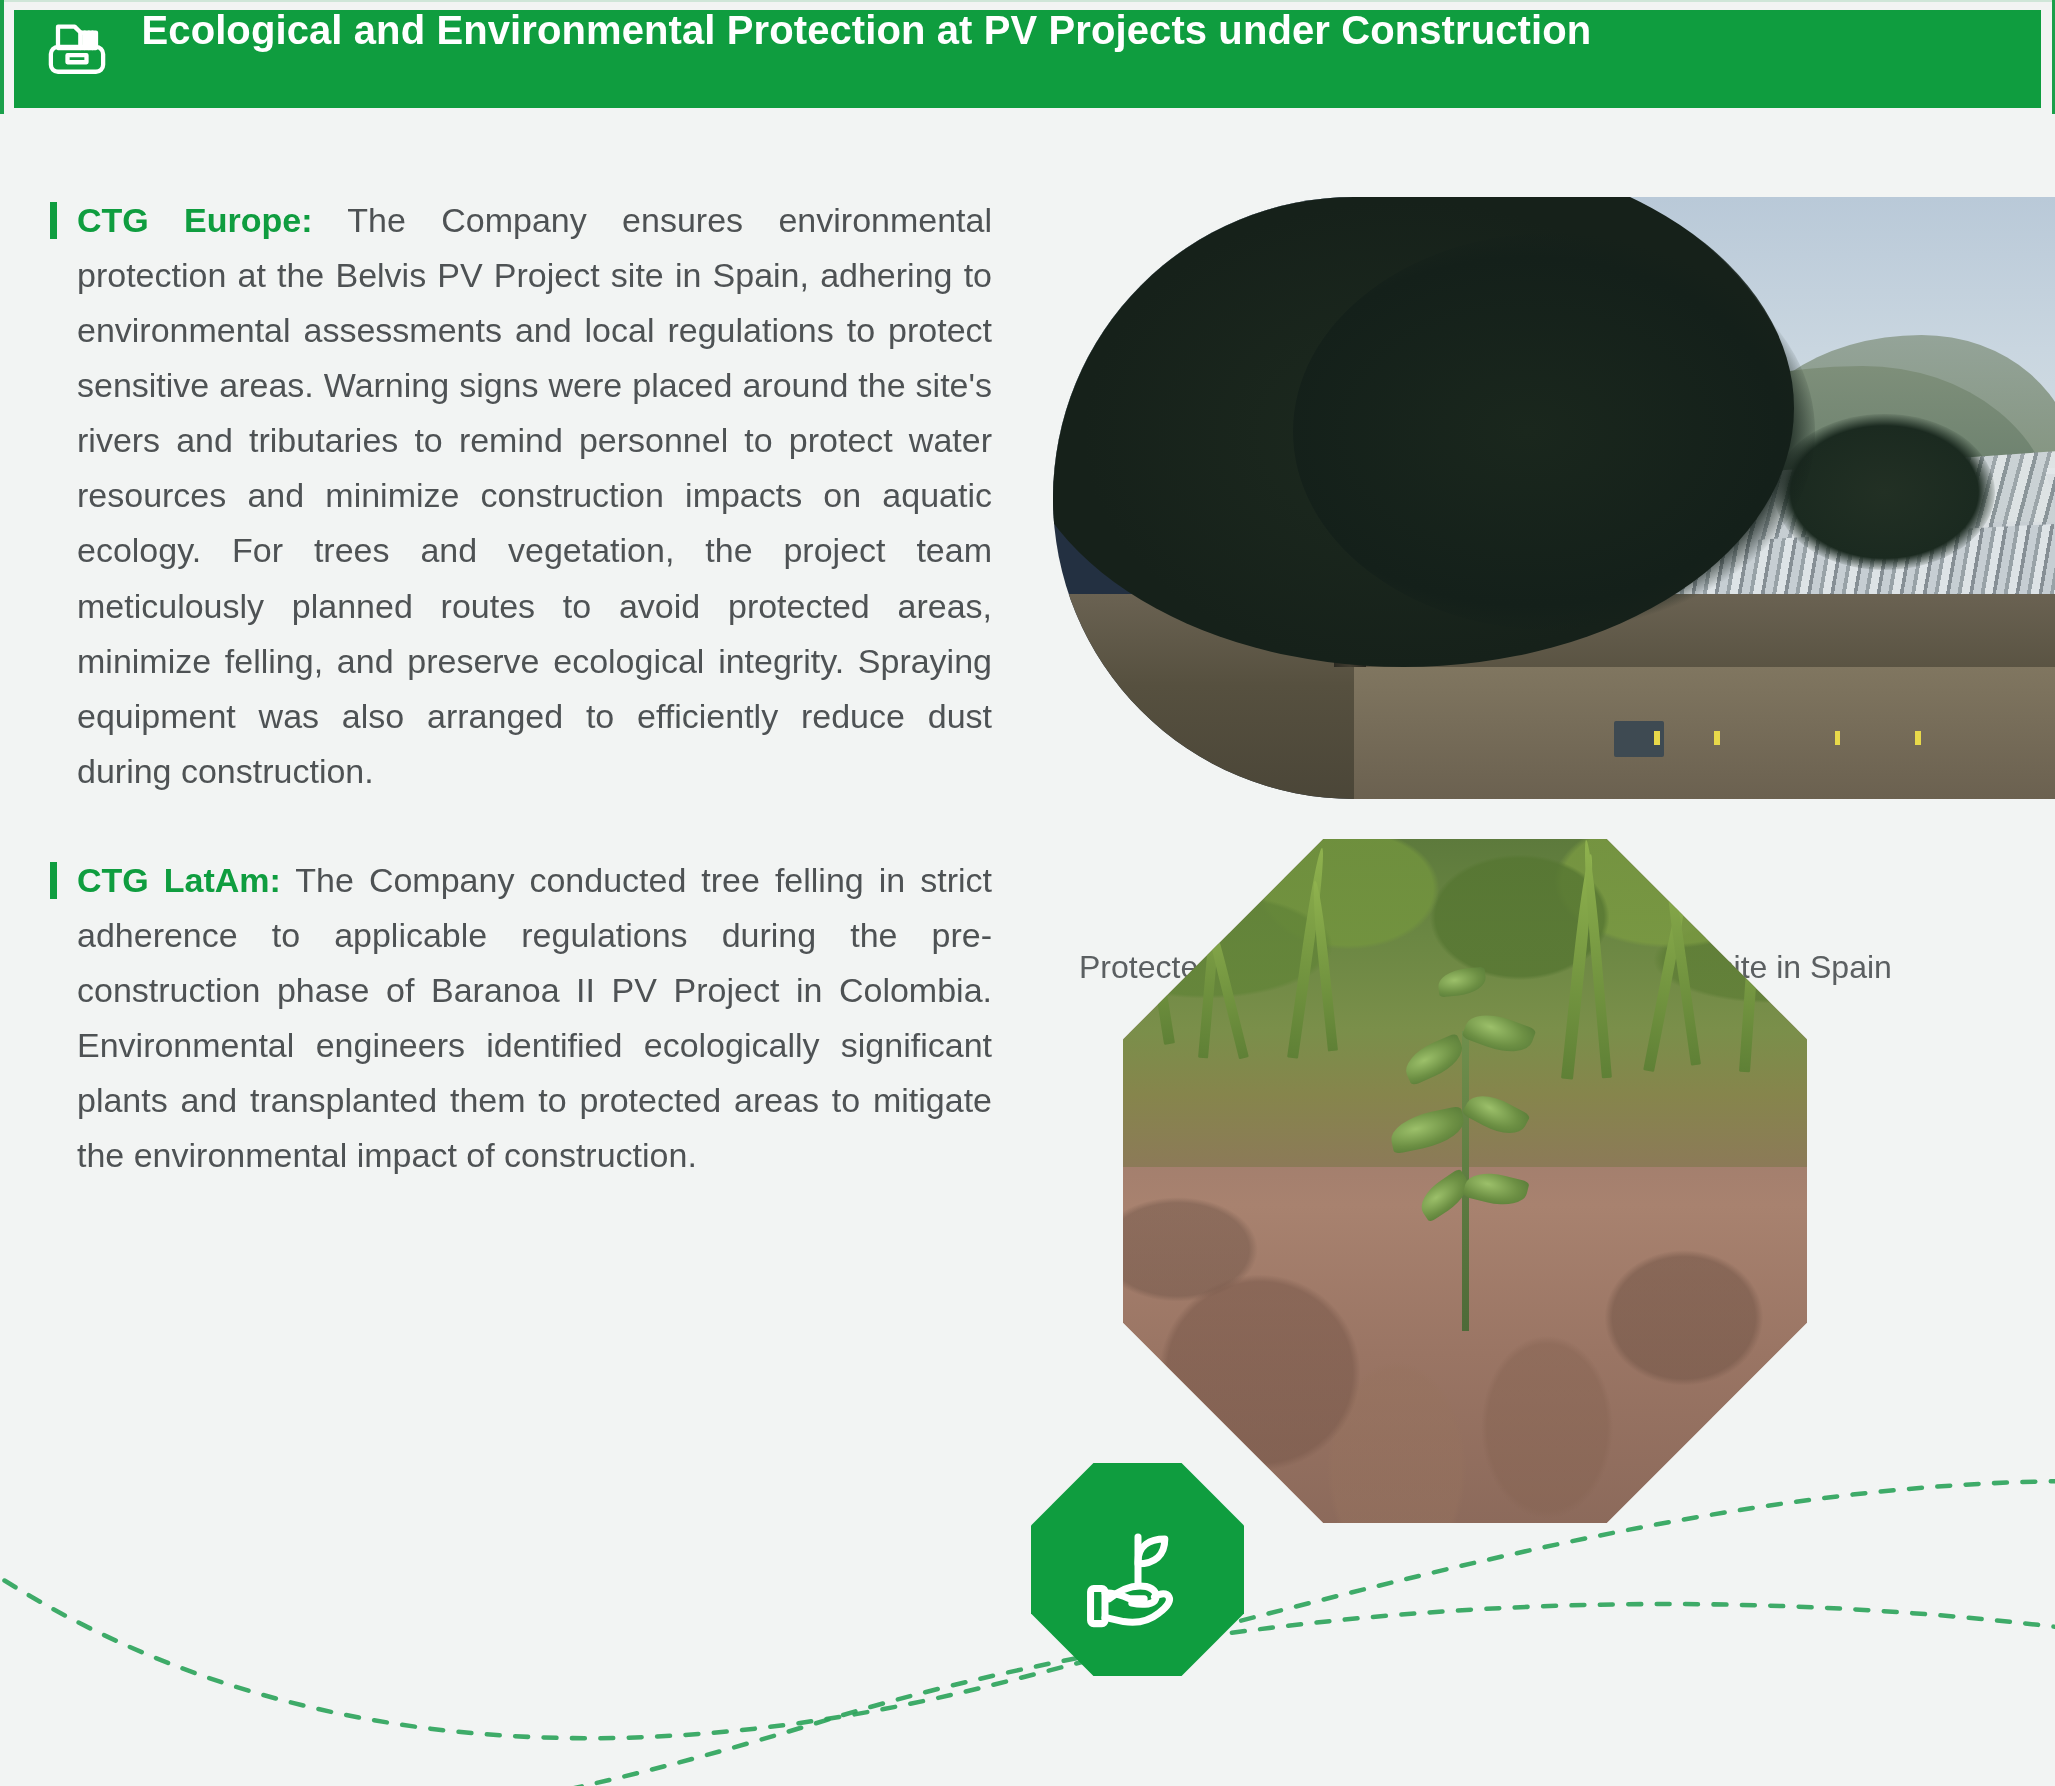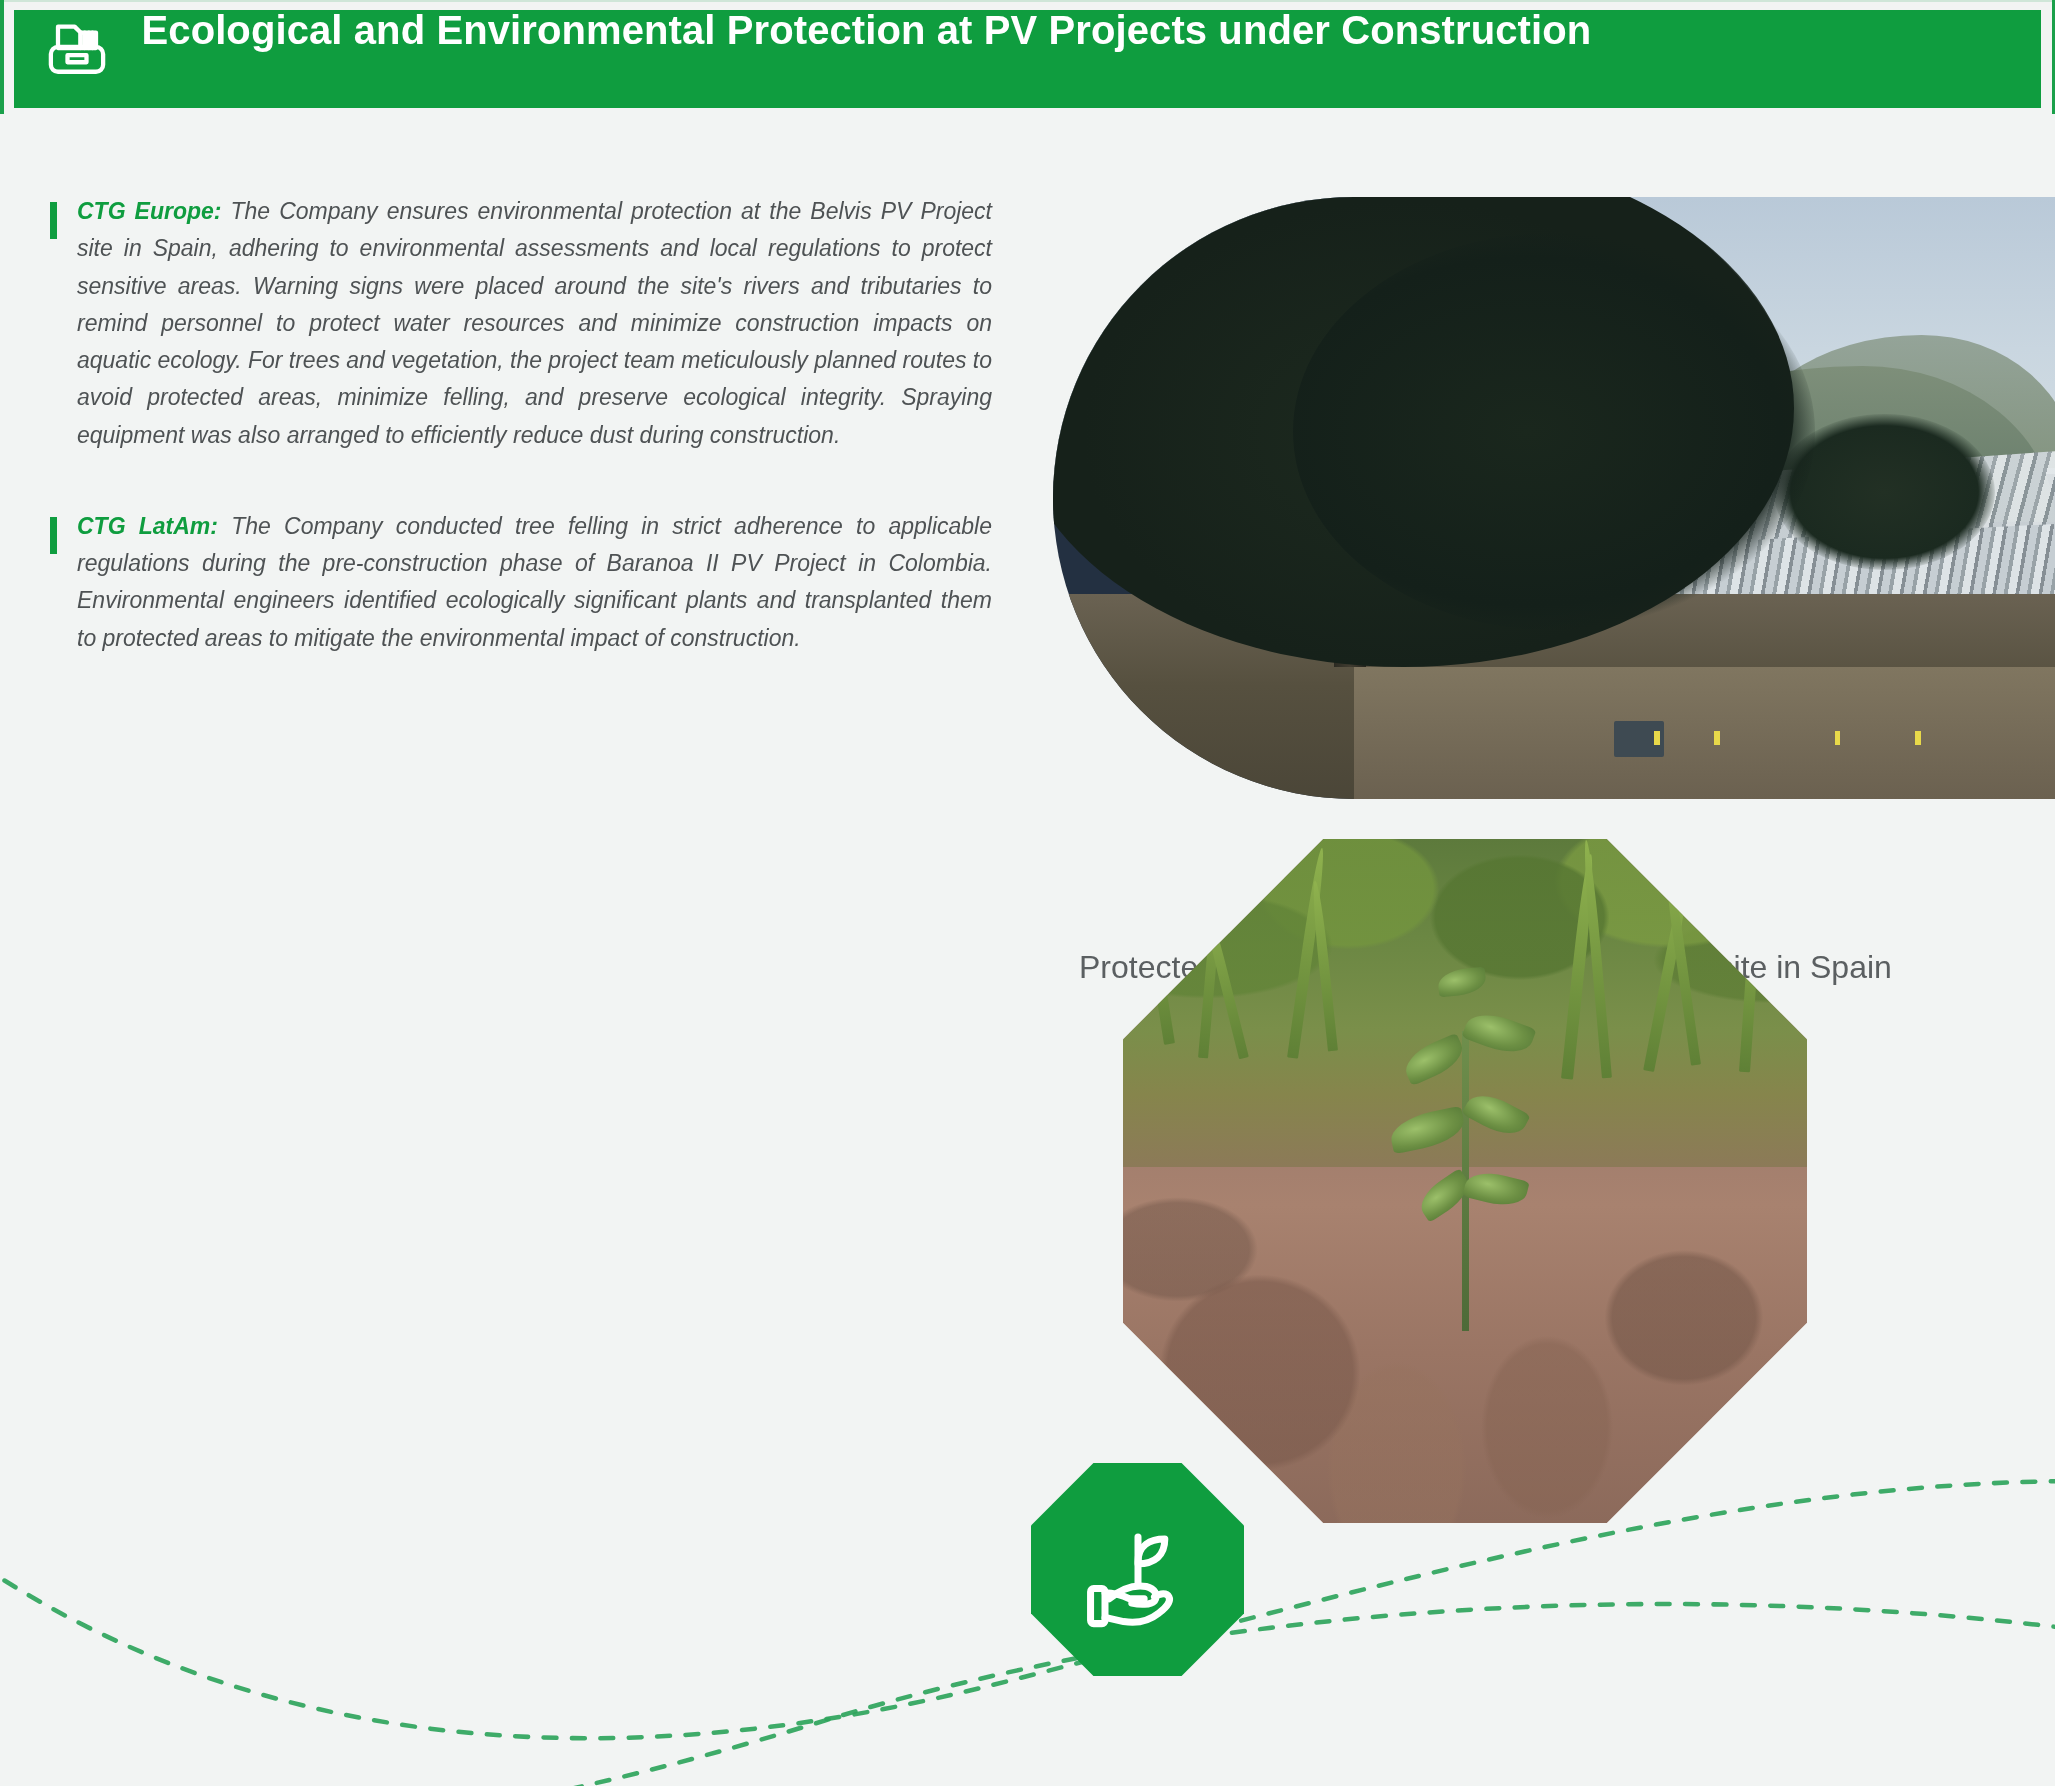--- a/index.html
+++ b/index.html
@@ -73,25 +73,24 @@
   #left-col {
     position: absolute;
     left: 50px;
     top: 61px;
     width: 942px;
   }
 
   .para {
     position: relative;
     color: #4e5254;
-    font-size: 23px;
+    font-size: 34px;
     line-height: 1.62;
     text-align: justify;
     padding-left: 27px;
-    font-style: italic;
   }
   .para .accent-bar {
     position: absolute;
     left: 0;
     top: 9px;
     width: 7px;
     height: 37px;
     background: #0f9d3f;
   }
   .para .lede {

